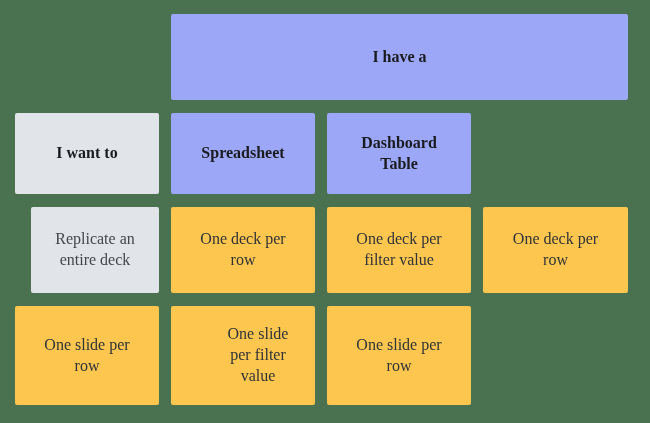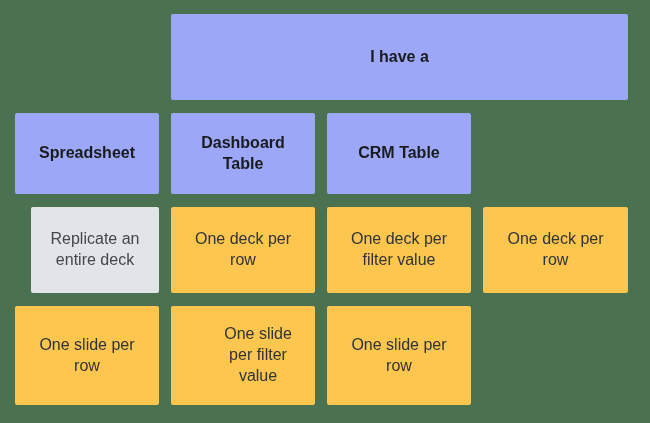--- a/index.html
+++ b/index.html
@@ -5,21 +5,21 @@
   html, body {
     margin: 0;
     padding: 0;
   }
   #canvas {
     position: relative;
     width: 650px;
     height: 423px;
     background: var(--background, #4A7150);
     overflow: hidden;
-    font-family: Liberation Sans, sans-serif;
+    font-family: Liberation Serif, serif;
   }
   .matrix {
     position: absolute;
     left: 15px;
     top: 14px;
     display: grid;
     grid-template-columns: 144px 144px 144px 145px;
     grid-template-rows: 86px 81px 86px 99px;
     column-gap: 12px;
     row-gap: 13px;
@@ -68,26 +68,26 @@
   }
 </style>
 </head>
 <body>
 
 <div id="canvas">
   <div class="matrix">
 
     <div class="cell span-header">I have a</div>
 
+    <div class="cell corner">I want to</div>
 
     <div class="cell col-header">Spreadsheet</div>
 
     <div class="cell col-header">Dashboard Table</div>
 
-    <div class="cell col-header">CRM Table</div>
 
     <div class="cell row-label" style="grid-row: 3; margin-left: 16px;">Replicate an entire deck</div>
 
     <div class="cell value" style="grid-row: 3;">One deck per row</div>
 
     <div class="cell value" style="grid-row: 3;">One deck per filter value</div>
 
     <div class="cell value" style="grid-row: 3;">One deck per row</div>
 
 

